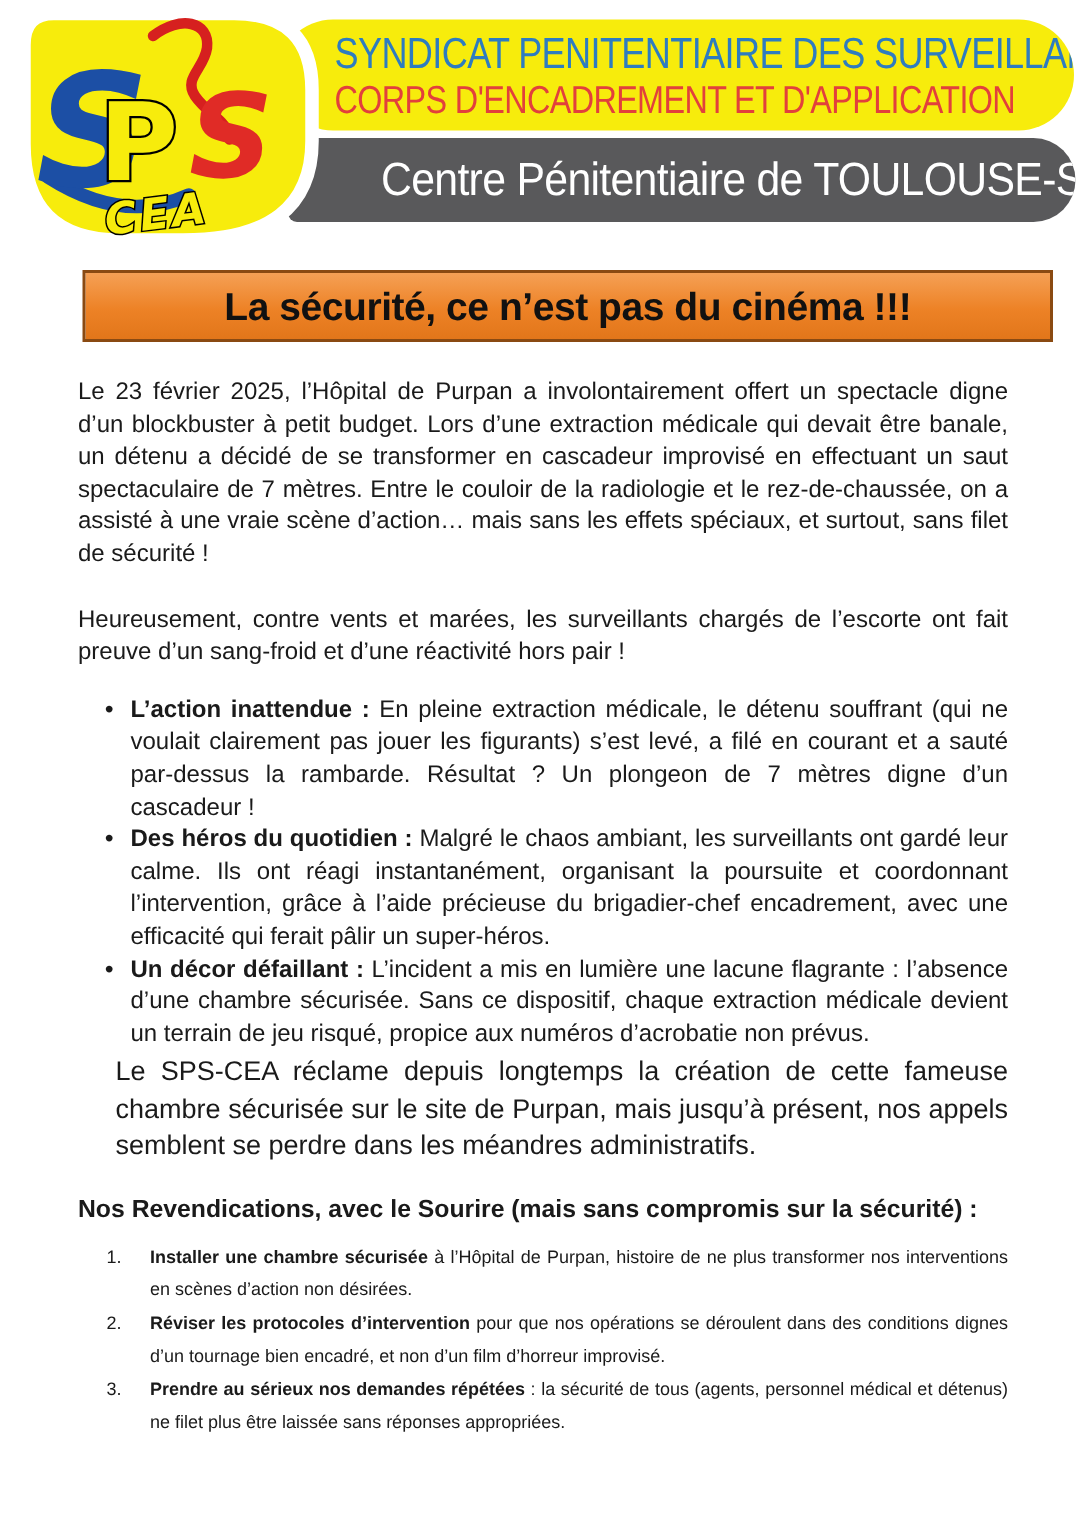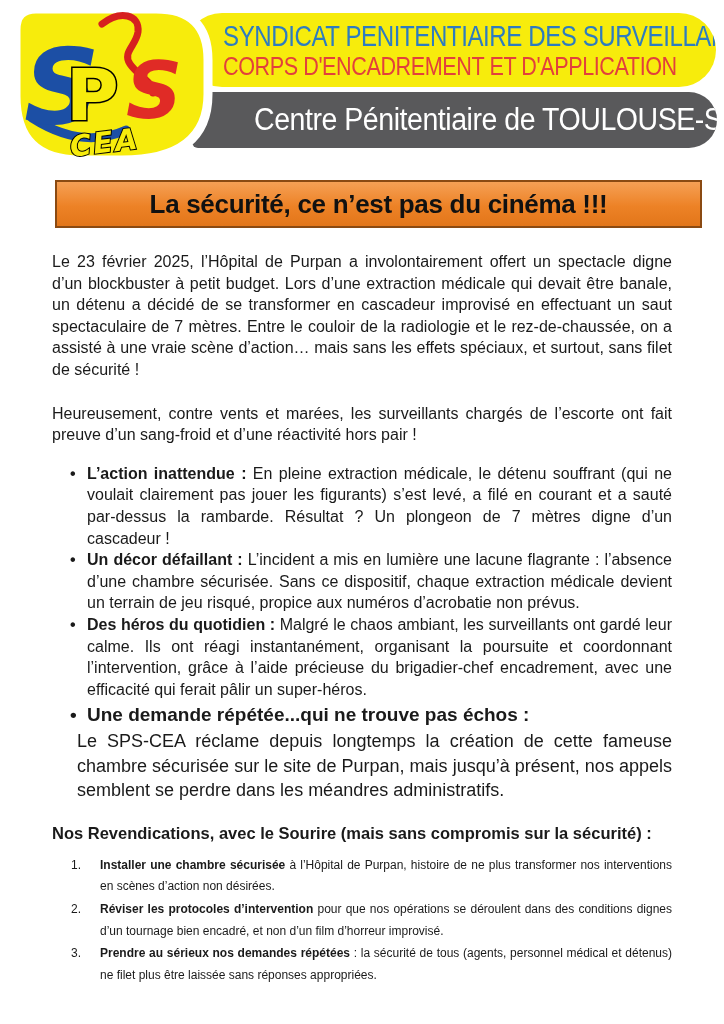--- a/index.html
+++ b/index.html
@@ -144,23 +144,22 @@
 
 <div class="content">
 
   <p class="para p1">Le 23 février 2025, l’Hôpital de Purpan a involontairement offert un spectacle digne d’un blockbuster à petit budget. Lors d’une extraction médicale qui devait être banale, un détenu a décidé de se transformer en cascadeur improvisé en effectuant un saut spectaculaire de 7 mètres. Entre le couloir de la radiologie et le rez-de-chaussée, on a assisté à une vraie scène d’action… mais sans les effets spéciaux, et surtout, sans filet de sécurité !</p>
 
   <p class="para p2">Heureusement, contre vents et marées, les surveillants chargés de l’escorte ont fait preuve d’un sang-froid et d’une réactivité hors pair !</p>
 
 
   <ul class="bullets">
     <li><span class="lead">L’action inattendue :</span><span> En pleine extraction médicale, le détenu souffrant (qui ne voulait clairement pas jouer les figurants) s’est levé, a filé en courant et a sauté par-dessus la rambarde. Résultat ? Un plongeon de 7 mètres digne d’un cascadeur !</span></li>
+    <li><span class="lead">Des héros du quotidien :</span><span> Malgré le chaos ambiant, les surveillants ont gardé leur calme. Ils ont réagi instantanément, organisant la poursuite et coordonnant l’intervention, grâce à l’aide précieuse du brigadier-chef encadrement, avec une efficacité qui ferait pâlir un super-héros.</span></li>
     <li><span class="lead">Un décor défaillant :</span><span> L’incident a mis en lumière une lacune flagrante : l’absence d’une chambre sécurisée. Sans ce dispositif, chaque extraction médicale devient un terrain de jeu risqué, propice aux numéros d’acrobatie non prévus.</span></li>
-    <li><span class="lead">Des héros du quotidien :</span><span> Malgré le chaos ambiant, les surveillants ont gardé leur calme. Ils ont réagi instantanément, organisant la poursuite et coordonnant l’intervention, grâce à l’aide précieuse du brigadier-chef encadrement, avec une efficacité qui ferait pâlir un super-héros.</span></li>
-    <li class="bullet-big"><span>Une demande répétée...qui ne trouve pas échos :</span></li>
   </ul>
 
   <p class="p3">Le SPS-CEA réclame depuis longtemps la création de cette fameuse chambre sécurisée sur le site de Purpan, mais jusqu’à présent, nos appels semblent se perdre dans les méandres administratifs.</p>
 
   <div class="heading">Nos Revendications, avec le Sourire (mais sans compromis sur la sécurité) :</div>
 
   <ol class="demands">
     <li><span class="lead">Installer une chambre sécurisée</span><span> à l’Hôpital de Purpan, histoire de ne plus transformer nos interventions en scènes d’action non désirées.</span></li>
     <li><span class="lead">Réviser les protocoles d’intervention</span><span> pour que nos opérations se déroulent dans des conditions dignes d’un tournage bien encadré, et non d’un film d’horreur improvisé.</span></li>
     <li><span class="lead">Prendre au sérieux nos demandes répétées</span><span> : la sécurité de tous (agents, personnel médical et détenus) ne filet plus être laissée sans réponses appropriées.</span></li>

